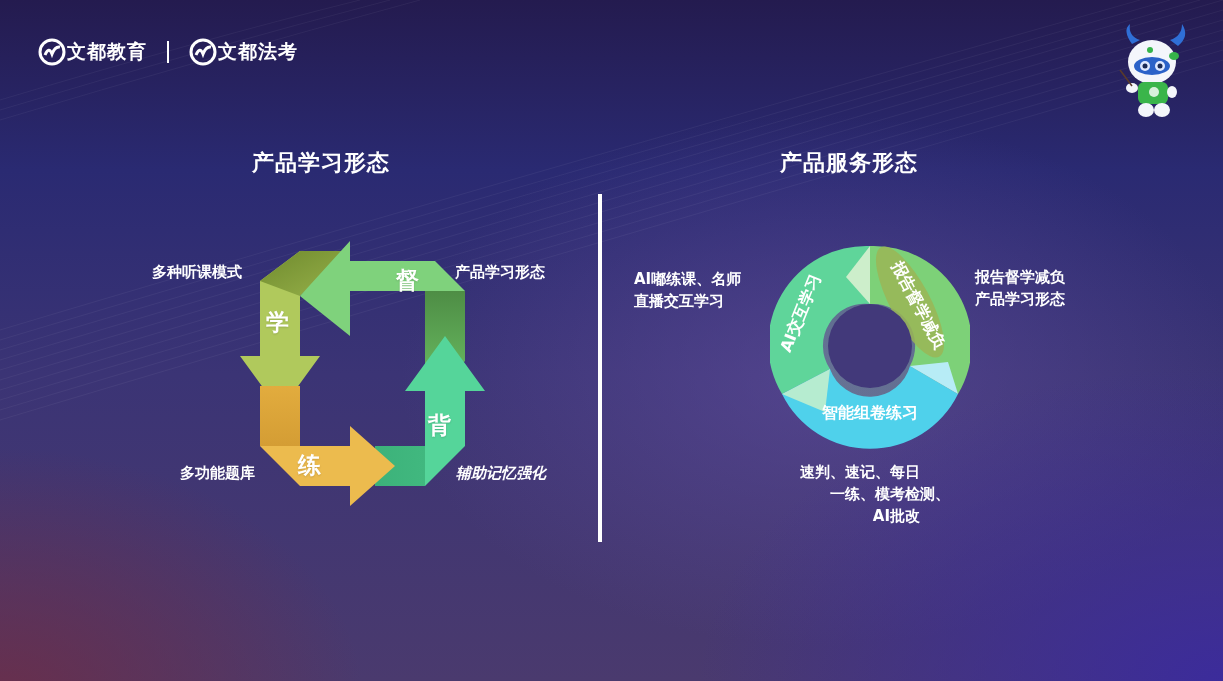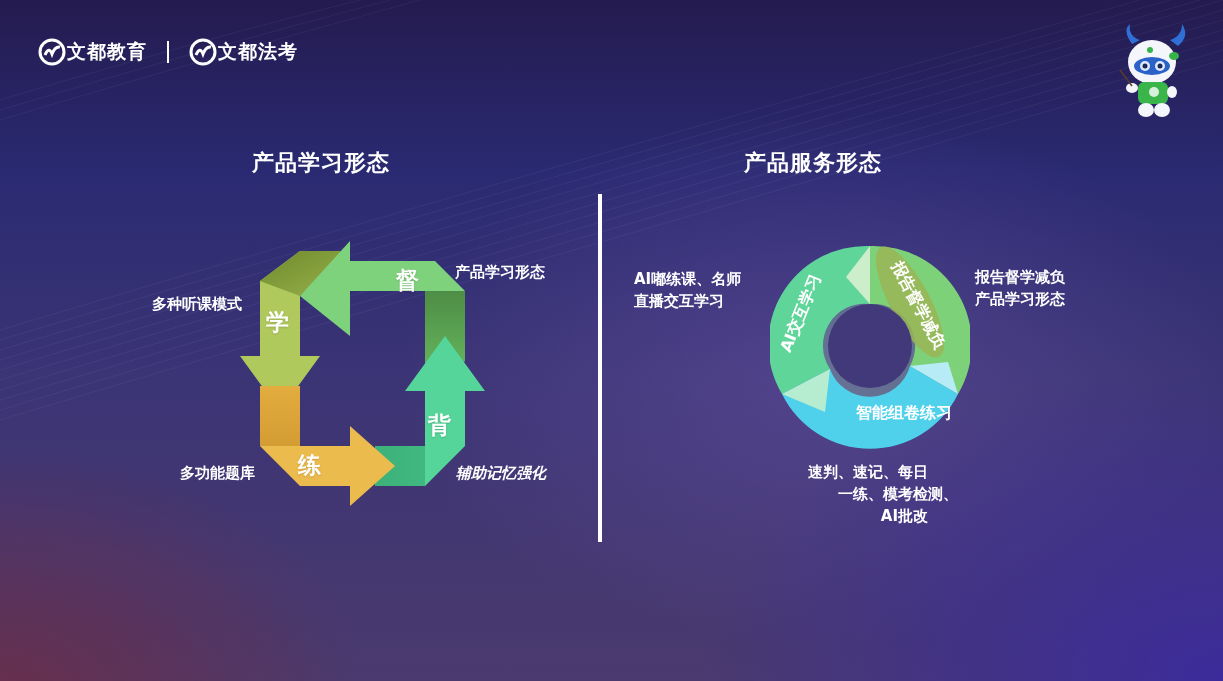--- a/index.html
+++ b/index.html
@@ -26,21 +26,21 @@
   .mascot { position: absolute; left: 1112px; top: 22px; width: 80px; height: 100px; }
 
   .section-title {
     position: absolute; top: 148px; font-size: 22px; font-weight: bold; letter-spacing: 1px;
   }
   .divider { position: absolute; left: 598px; top: 194px; width: 4px; height: 348px; background: #ffffff; }
 
   .label {
     position: absolute; font-size: 15px; font-weight: bold; line-height: 22px; white-space: nowrap;
   }
-  .label.center { text-align: center; margin-left: 8px; }
+  .label.center { text-align: center; }
   .cycle-svg { position: absolute; left: 240px; top: 236px; }
   .cycle-char {
     position: absolute; font-size: 23px; font-weight: bold; color: #fff;
     text-shadow: 0 1px 2px rgba(0,0,0,0.15);
   }
   .donut-svg { position: absolute; left: 770px; top: 244px; }
   .donut-text {
     position: absolute; font-size: 16px; font-weight: bold; color: #fff; white-space: nowrap;
     transform-origin: center center;
   }
@@ -98,21 +98,21 @@
   <rect x="26" y="60" width="30" height="22" rx="6" fill="#3ab54a"></rect>
   <circle cx="42" cy="70" r="5" fill="#ffffff" opacity="0.8"></circle>
   <ellipse cx="20" cy="66" rx="6" ry="5" fill="#f4f6fb"></ellipse>
   <ellipse cx="60" cy="70" rx="5" ry="6" fill="#f4f6fb"></ellipse>
   <line x1="8" y1="48" x2="20" y2="64" stroke="#5a3b2a" stroke-width="1.5"></line>
   <ellipse cx="34" cy="88" rx="8" ry="7" fill="#f4f6fb"></ellipse>
   <ellipse cx="50" cy="88" rx="8" ry="7" fill="#f4f6fb"></ellipse>
 </svg>
 
 <div class="section-title" style="left:252px;">产品学习形态</div>
-<div class="section-title" style="left:744px;">产品服务形态</div>
+<div class="section-title" style="left:780px;">产品服务形态</div>
 
 <div class="divider"></div>
 
 <svg class="cycle-svg" width="245" height="270" viewBox="0 0 245 270">
   <defs>
     <linearGradient id="gDark1" x1="0" y1="0" x2="1" y2="1">
       <stop offset="0" stop-color="#6f8a2e"></stop>
         <stop offset="1" stop-color="#98b24a"></stop>
     </linearGradient>
     <linearGradient id="gDark2" x1="0" y1="0" x2="0" y2="1">
@@ -139,21 +139,21 @@
   <polygon points="135,210 185,210 185,250 135,250" fill="url(#gDark4)"></polygon>
 
   <polygon points="20,150 60,150 60,210 110,210 110,190 155,230 110,270 110,250 60,250 20,210" fill="#ecbb4e"></polygon>
   <polygon points="20,150 60,150 60,210 20,210" fill="url(#gDark3)"></polygon>
 </svg>
 <div class="cycle-char" style="left:266px; top:307px;">学</div>
 <div class="cycle-char" style="left:396px; top:265px;">督</div>
 <div class="cycle-char" style="left:428px; top:410px;">背</div>
 <div class="cycle-char" style="left:298px; top:450px;">练</div>
 
-<div class="label" style="left:152px; top:261px;margin-top:32px;">多种听课模式</div>
+<div class="label" style="left:152px; top:261px;">多种听课模式</div>
 <div class="label" style="left:455px; top:261px;">产品学习形态</div>
 <div class="label" style="left:456px; top:462px;font-style:italic;">辅助记忆强化</div>
 <div class="label" style="left:180px; top:462px;">多功能题库</div>
 
 <svg class="donut-svg" width="200" height="205" viewBox="0 0 200 205">
   <defs>
     <radialGradient id="glow" cx="0.5" cy="0.5" r="0.5">
       <stop offset="0.7" stop-color="#a6ffb0" stop-opacity="0.25"></stop>
       <stop offset="1" stop-color="#a6ffb0" stop-opacity="0"></stop>
     </radialGradient>
@@ -169,21 +169,21 @@
   <polygon points="100,2 100,60 76,33" fill="#cdeecb"></polygon>
   <polygon points="12,150 60,125 55,168" fill="#b6ecd0"></polygon>
   <polygon points="188,150 140,122 178,118" fill="#b7ecf6"></polygon>
 
   <ellipse cx="140" cy="58" rx="20" ry="62" transform="rotate(-28 140 58)" fill="#9ab656" opacity="0.85"></ellipse>
 
   <circle cx="100" cy="102" r="42" fill="#42397a"></circle>
 </svg>
 <div class="donut-text" style="left:760px; top:303px; transform: rotate(-68deg);">AI交互学习</div>
 <div class="donut-text" style="left:870px; top:295px; transform: rotate(62deg);">报告督学减负</div>
-<div class="donut-text" style="left:822px; top:403px;margin-left:34px;">智能组卷练习</div>
+<div class="donut-text" style="left:822px; top:403px;">智能组卷练习</div>
 
 <div class="label" style="left:634px; top:268px;">
   <div>AI嘟练课、名师</div>
   <div>直播交互学习</div>
 </div>
 <div class="label" style="left:975px; top:266px;">
   <div>报告督学减负</div>
   <div>产品学习形态</div>
 </div>
 <div class="label center" style="left:800px; top:461px; width:150px;">

